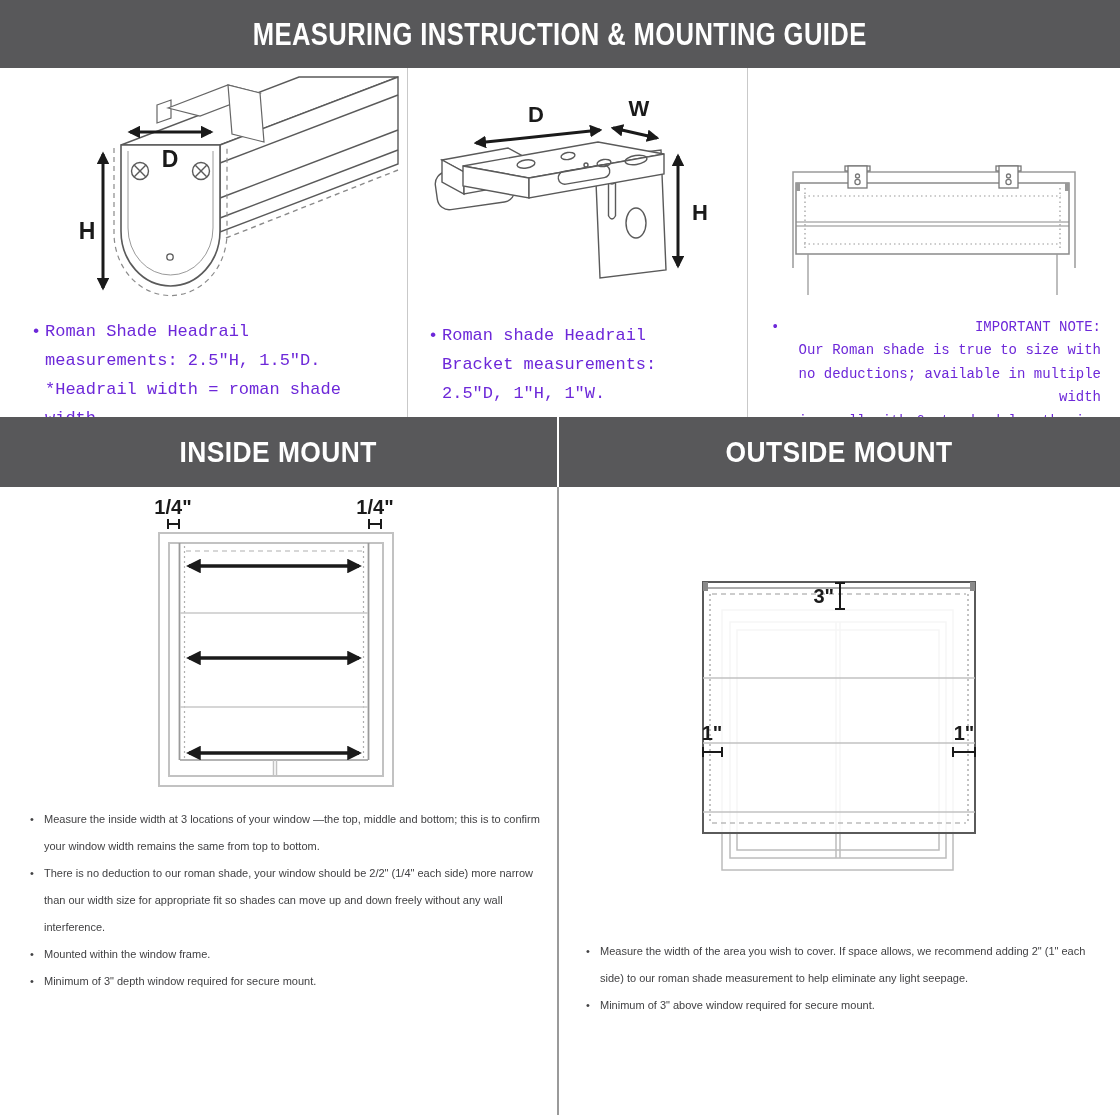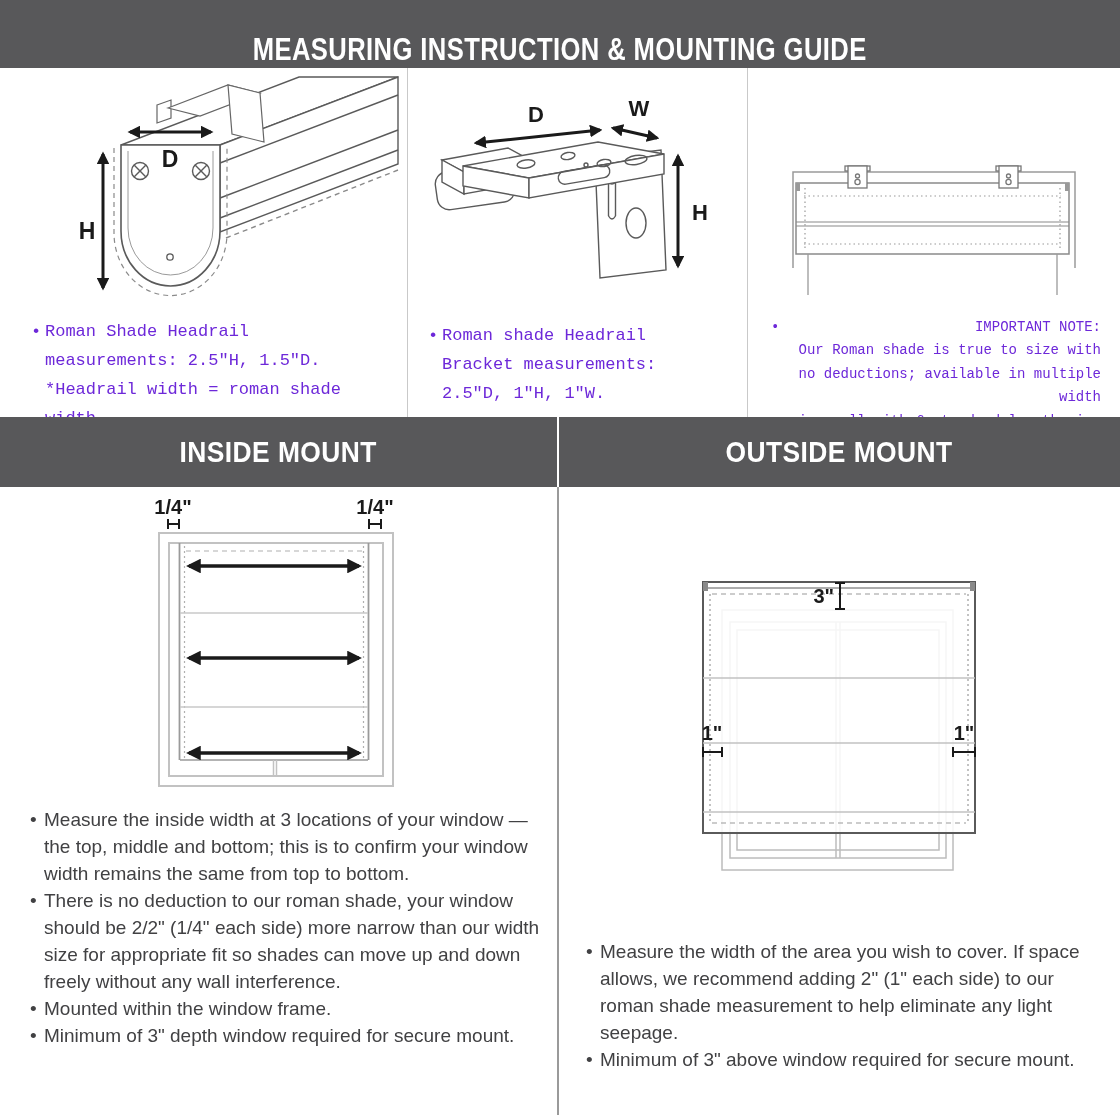--- a/index.html
+++ b/index.html
@@ -1,34 +1,34 @@
 <!DOCTYPE html>
 <html><head>
 <meta charset="utf-8">
 <style>
   html,body{margin:0;padding:0;background:#fff;}
   .page{position:relative;width:1120px;height:1120px;background:#ffffff;overflow:hidden;
         font-family:"Liberation Sans", sans-serif;color:#414143;}
   .bar{position:absolute;background:#58585a;display:flex;align-items:center;justify-content:center;}
   .bar-title{color:#ffffff;font-weight:bold;white-space:nowrap;}
-  .header-bar{left:0;top:0;width:1120px;height:68px;align-items:flex-end;}
+  .header-bar{left:0;top:0;width:1120px;height:68px;}
   .header-bar .bar-title{font-size:32px;letter-spacing:.5px;transform:scaleX(.8);transform-origin:center;}
   .inside-bar{left:0;top:417px;width:557px;height:70px;}
   .outside-bar{left:559px;top:417px;width:561px;height:70px;}
   .inside-bar .bar-title,.outside-bar .bar-title{font-size:30px;letter-spacing:.5px;transform:scaleX(.88);transform-origin:center;}
   .vdiv{position:absolute;background:#c9c9c9;width:1px;}
   .vdiv-1{left:407px;top:68px;height:349px;}
   .vdiv-2{left:747px;top:68px;height:349px;}
   .vdiv-3{left:557px;top:487px;height:628px;width:2px;background:#9a9a9a;}
   .diagram{position:absolute;}
   .note{position:absolute;font-size:17px;line-height:29px;color:#6d28d9;font-family:Liberation Mono, monospace;}
   .note-item{position:relative;padding-left:14px;}
   .note-item::before{content:"\2022";position:absolute;left:0;top:0;}
   .note3{font-size:14px;line-height:23.4px;text-align:right;}
-  .bullets{position:absolute;font-size:19px;line-height:27px;color:#414143;}
+  .bullets{position:absolute;font-size:11px;line-height:27px;color:#414143;}
   .bullet-item{position:relative;padding-left:14px;}
   .bullet-item::before{content:"\2022";position:absolute;left:0;top:0;}
   svg text{font-family:"Liberation Sans", sans-serif;font-weight:bold;fill:#1a1a1a;}
 </style>
 </head>
 <body>
 
 <div class="page">
 
   <div class="bar header-bar">

